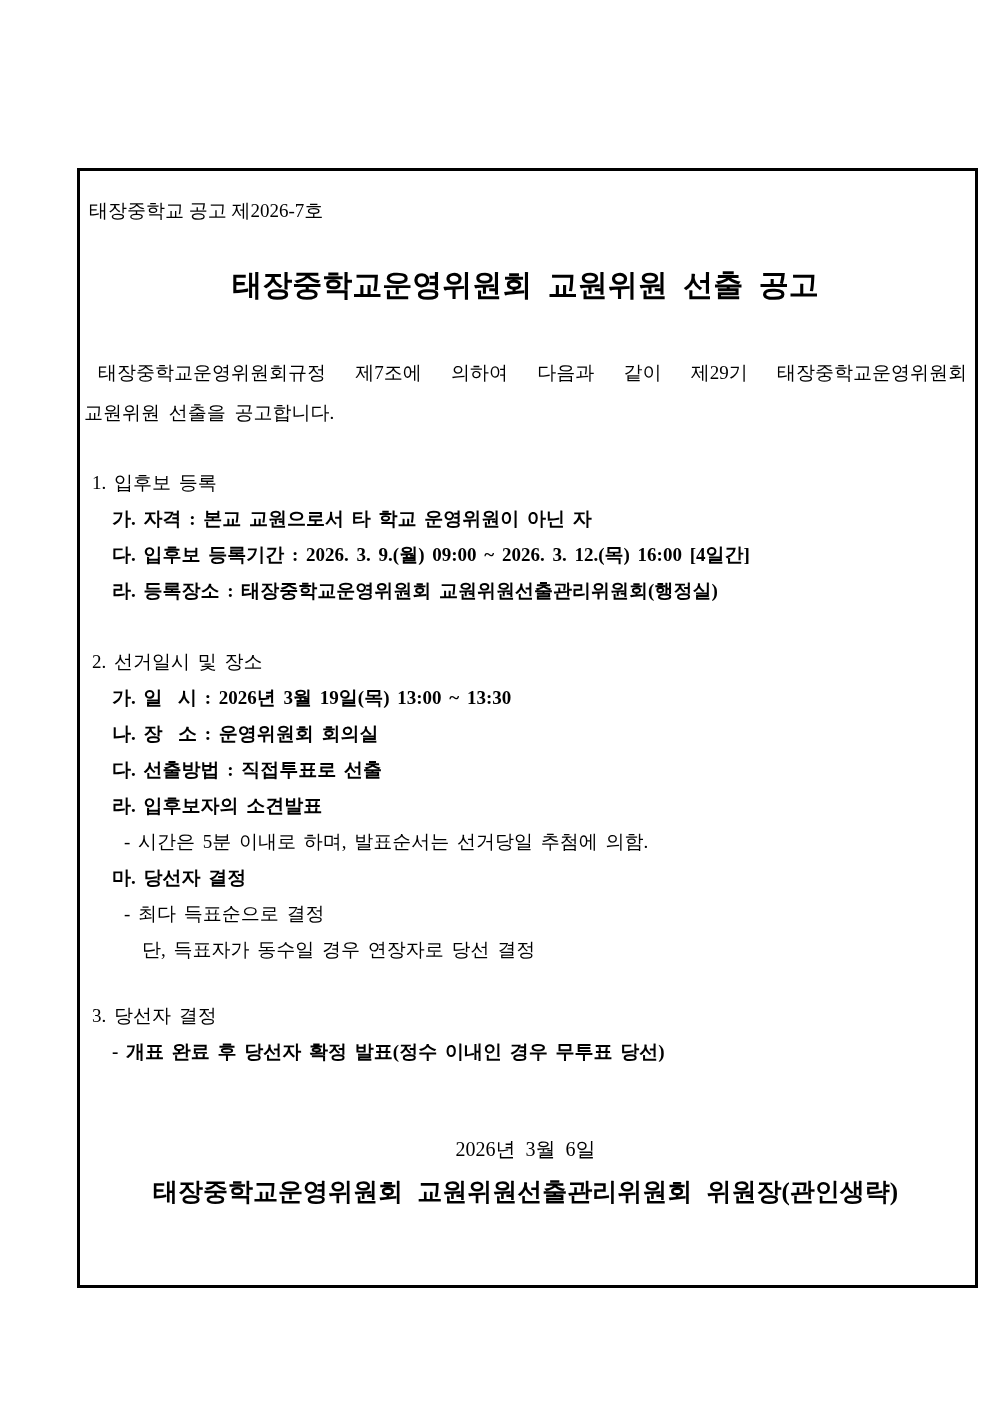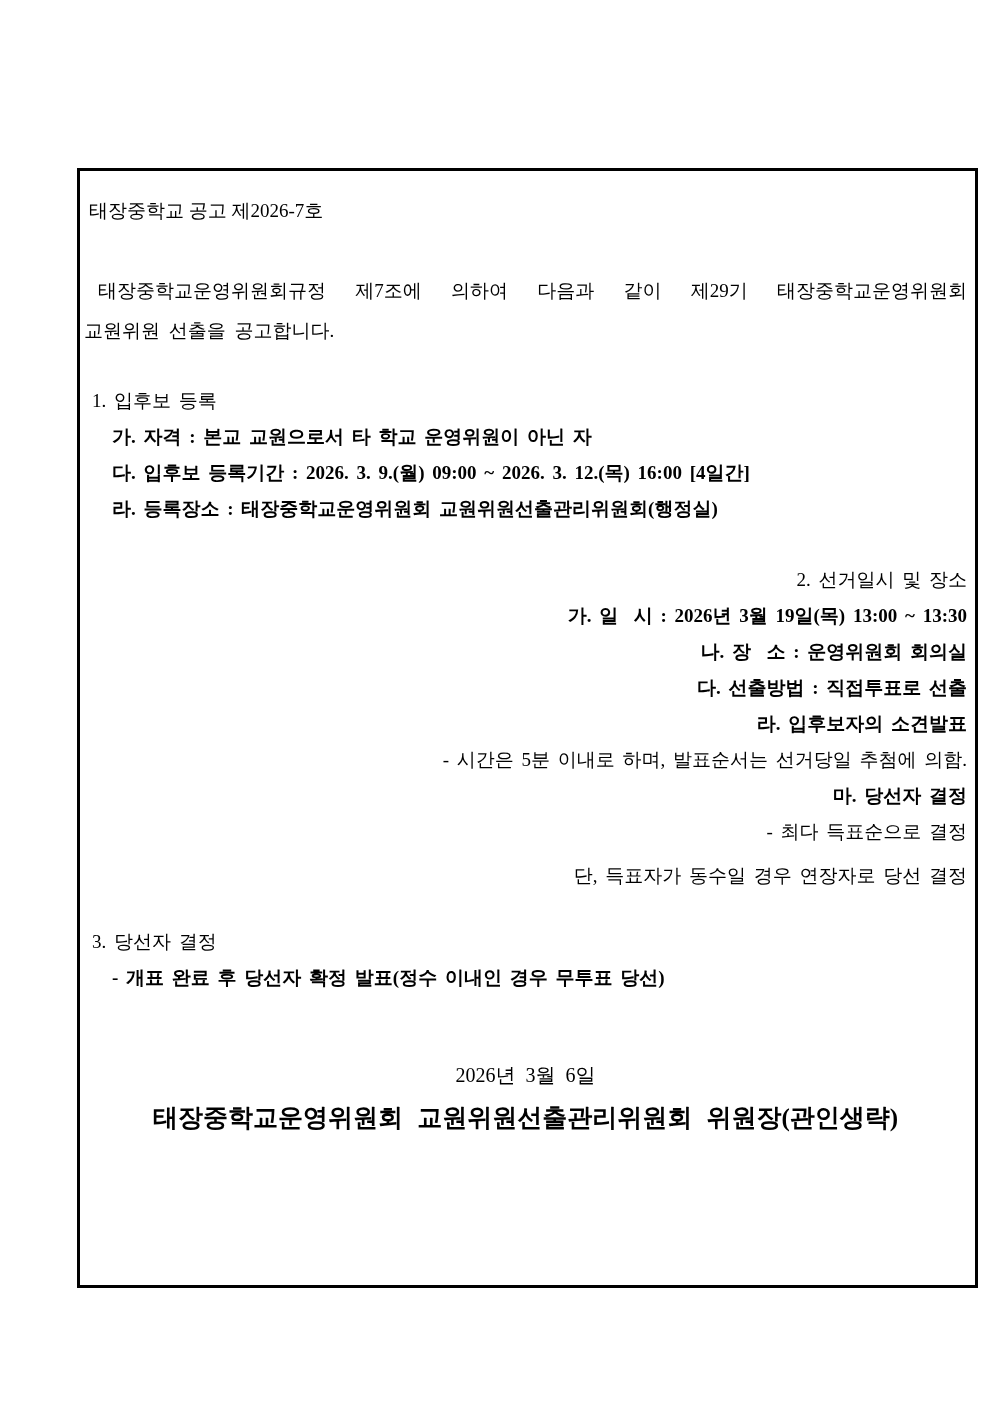--- a/index.html
+++ b/index.html
@@ -54,29 +54,29 @@
   }
   .intro-line2 {
     white-space: pre-wrap;
   }
   .section {
     font-size: 19px;
     line-height: 36px;
     word-spacing: 3px;
   }
   .section-1 { margin-top: 32px; }
-  .section-2 { margin-top: 35px; text-align: right; }
+  .section-2 { margin-top: 35px; }
   .section-3 { margin-top: 30px; }
   .heading, .item {
     white-space: pre-wrap;
   }
   .heading { padding-left: 8px; }
   .lv1 { padding-left: 28px; font-weight: bold; }
   .lv2 { padding-left: 40px; }
-  .lv3 { padding-left: 58px; margin-top: 8px; }
+  .lv3 { padding-left: 58px; }
   .date-line {
     margin-top: 61px;
     font-size: 20px;
     line-height: 36px;
     text-align: center;
     white-space: pre-wrap;
   }
   .signature-line {
     margin-top: 7px;
     font-size: 25px;
@@ -87,20 +87,21 @@
     white-space: pre-wrap;
   }
 </style>
 </head>
 <body>
 
 <div class="notice">
 
   <div class="doc-number">태장중학교 공고 제2026-7호</div>
 
+  <div class="title">태장중학교운영위원회 교원위원 선출 공고</div>
 
   <div class="intro">
     <div class="intro-line1">태장중학교운영위원회규정 제7조에 의하여 다음과 같이 제29기 태장중학교운영위원회</div>
     <div class="intro-line2">교원위원 선출을 공고합니다.</div>
   </div>
 
   <div class="section section-1">
     <div class="heading">1. 입후보 등록</div>
     <div class="item lv1">가. 자격 : 본교 교원으로서 타 학교 운영위원이 아닌 자</div>
     <div class="item lv1">다. 입후보 등록기간 : 2026. 3. 9.(월) 09:00 ~ 2026. 3. 12.(목) 16:00 [4일간]</div>

